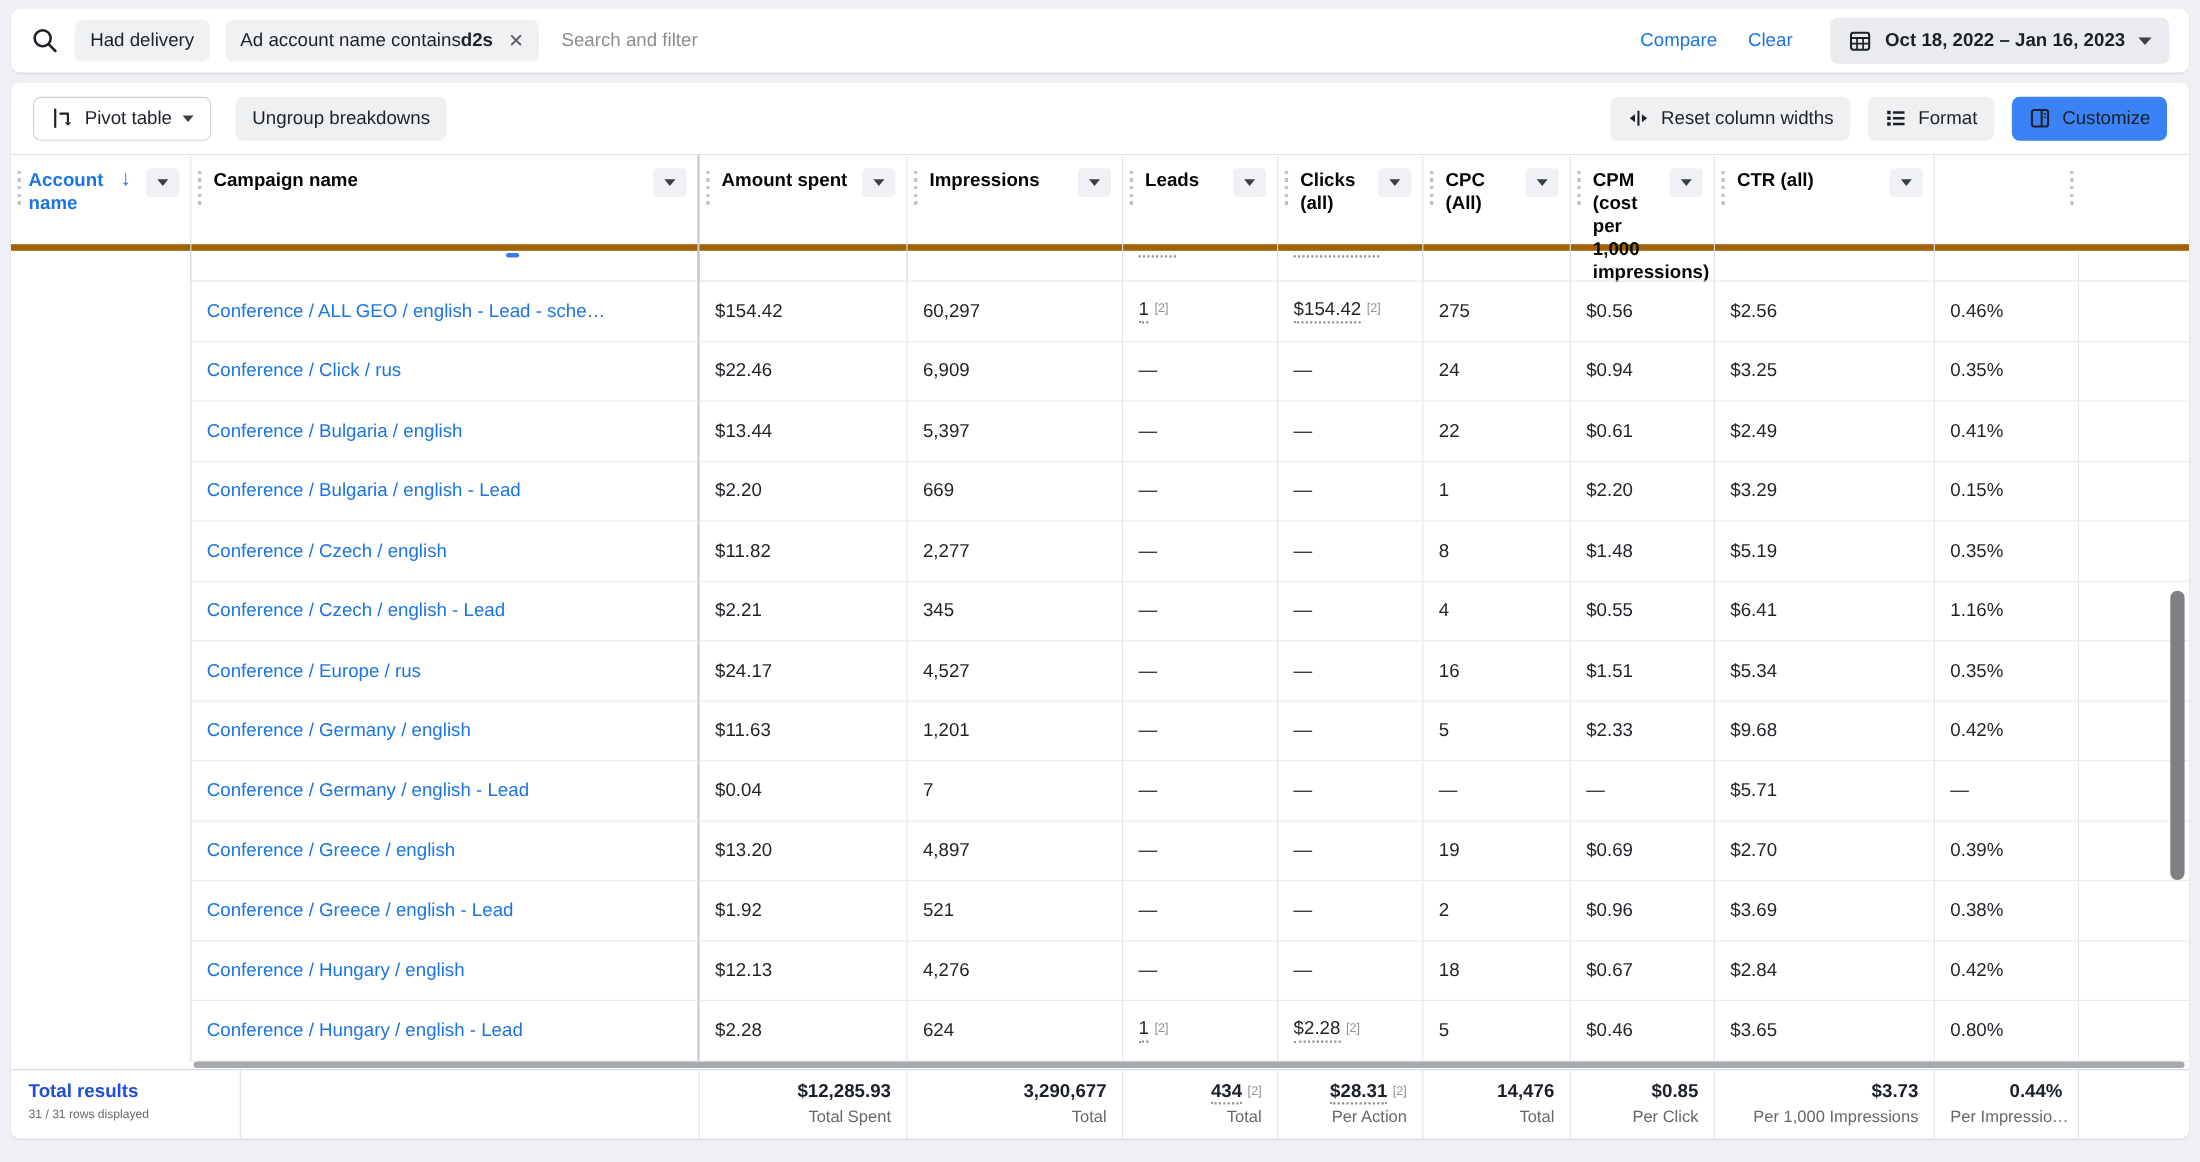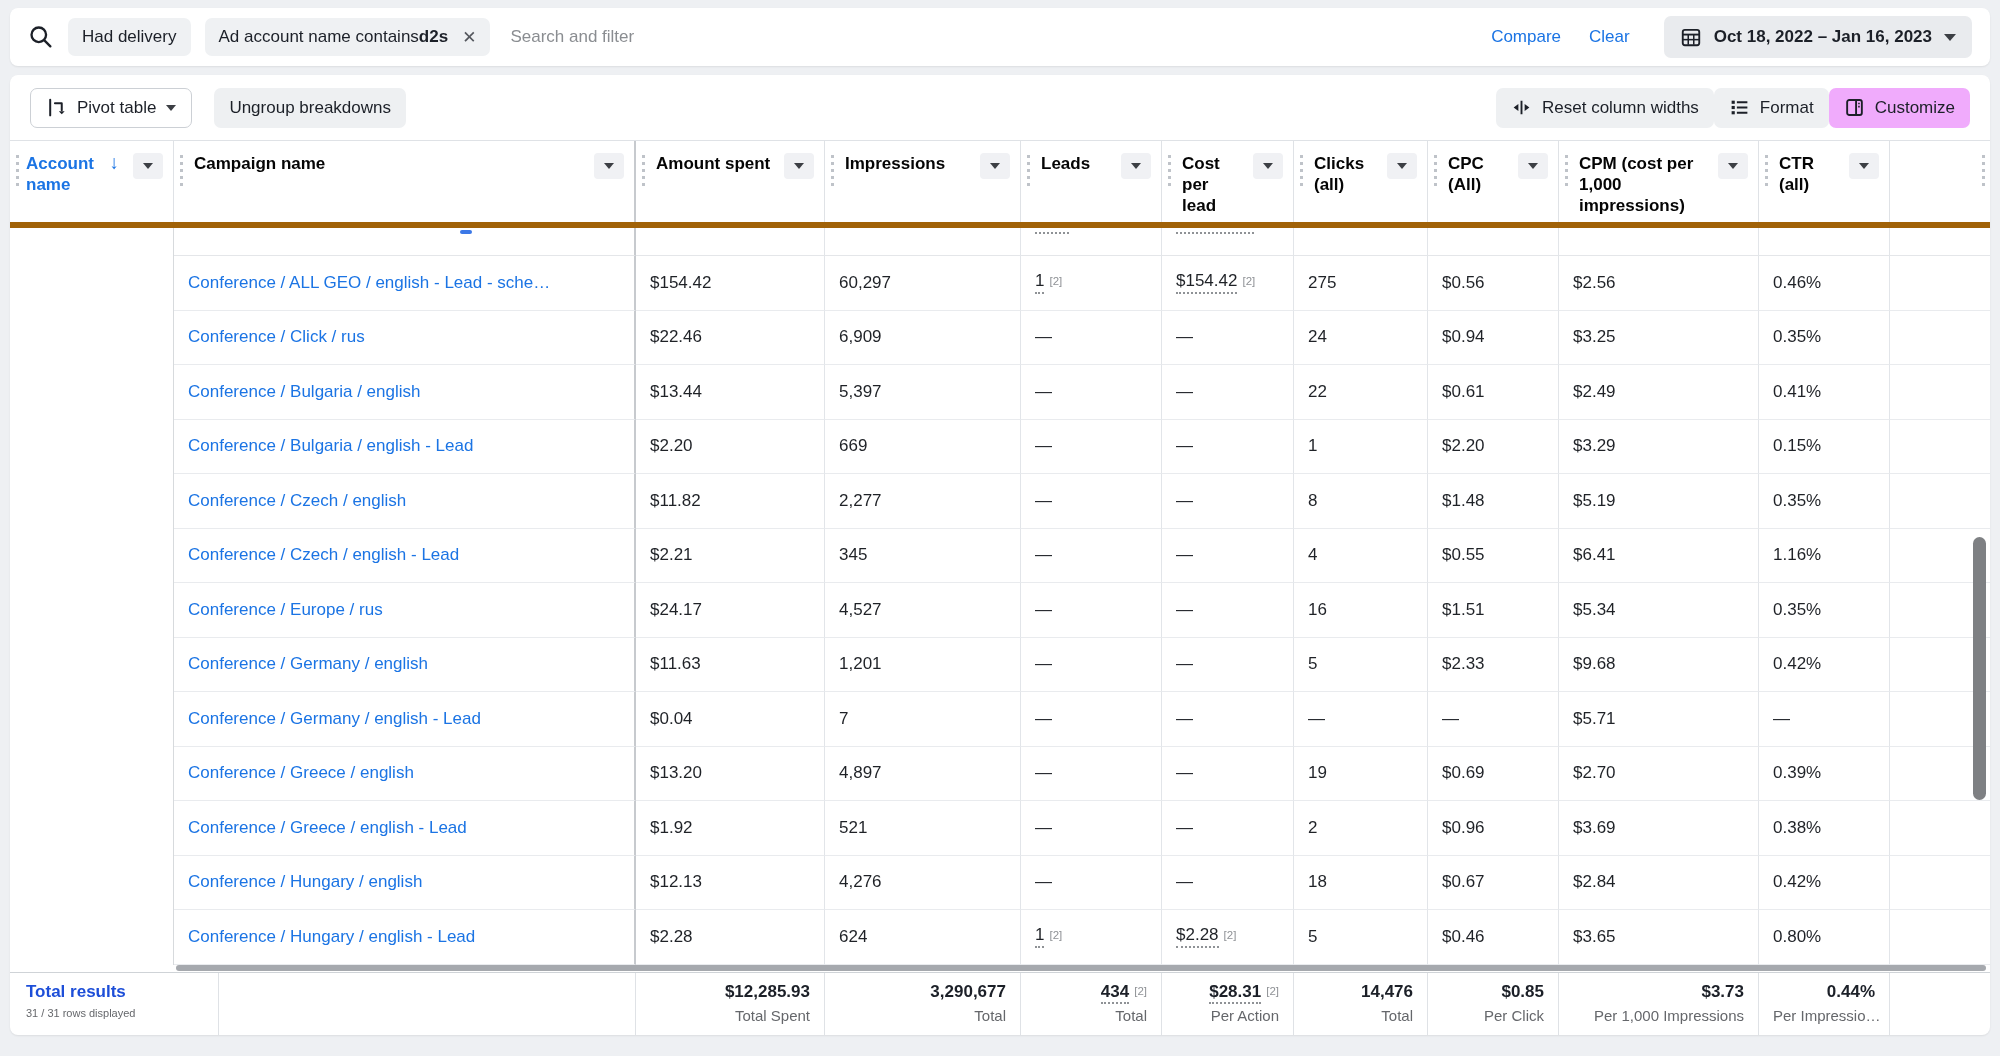--- a/index.html
+++ b/index.html
@@ -26,23 +26,23 @@
 
   
   .card{position:absolute;left:10px;top:75px;right:10px;bottom:21px;background:#fff;
     border-radius:8px;box-shadow:0 1px 2px rgba(0,0,0,.08);display:flex;flex-direction:column;
     overflow:hidden;}
   .toolbar{height:65px;flex:none;display:flex;align-items:center;padding:0 20px;box-sizing:border-box;}
   .btn{height:40px;display:flex;align-items:center;gap:10px;border-radius:7px;padding:0 15px;
     font-size:17px;color:#1c2028;cursor:pointer;white-space:nowrap;box-sizing:border-box;}
   .btn-outline{border:1px solid #ccd0d5;background:#fff;font-weight:500;}
   .btn-gray{background:#eef0f2;}
-  .btn-dark{background:#f0abfc;}
+  .btn-dark{background:#3b82f6;}
   .toolbar .spacer{flex:1;}
-  .toolbar .right-group{display:flex;gap:0;}
+  .toolbar .right-group{display:flex;gap:16px;}
   .ungroup{margin-left:22px;}
   .ic{display:flex;align-items:center;flex:none;}
 
   
   .thead,.trow,.prow{display:grid;
     grid-template-columns:164px 462px 189px 196px 141px 132px 134px 131px 200px 131px minmax(0,1fr);}
   .thead{flex:none;height:88px;border-top:1px solid #dfe2e6;border-bottom:6px solid #a16207;
     box-sizing:border-box;}
   .th{position:relative;padding:12px 52px 0 20px;box-sizing:border-box;
     border-right:1px solid #dfe2e6;font-size:17px;font-weight:700;color:#050505;line-height:21px;}
@@ -224,27 +224,20 @@
       </div>
       <div class="th">
         <span class="handle"></span>
         <span>Leads</span>
         <span class="th-caret">
             <i class="tri small"></i>
           </span>
       </div>
       <div class="th">
         <span class="handle"></span>
-        <span>Cost per lead</span>
-        <span class="th-caret">
-            <i class="tri small"></i>
-          </span>
-      </div>
-      <div class="th">
-        <span class="handle"></span>
         <span>Clicks (all)</span>
         <span class="th-caret">
             <i class="tri small"></i>
           </span>
       </div>
       <div class="th">
         <span class="handle"></span>
         <span>CPC (All)</span>
         <span class="th-caret">
             <i class="tri small"></i>

